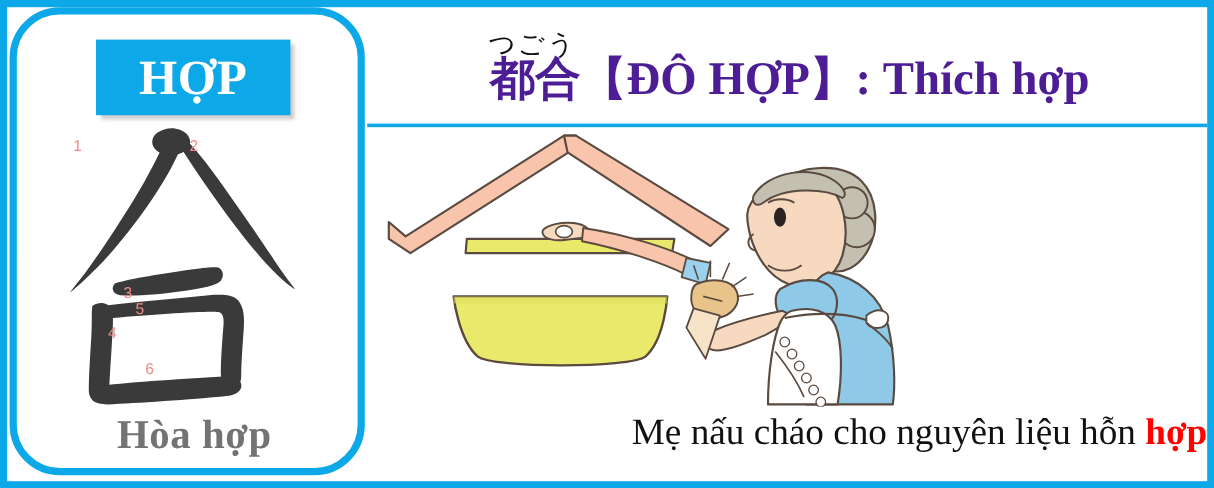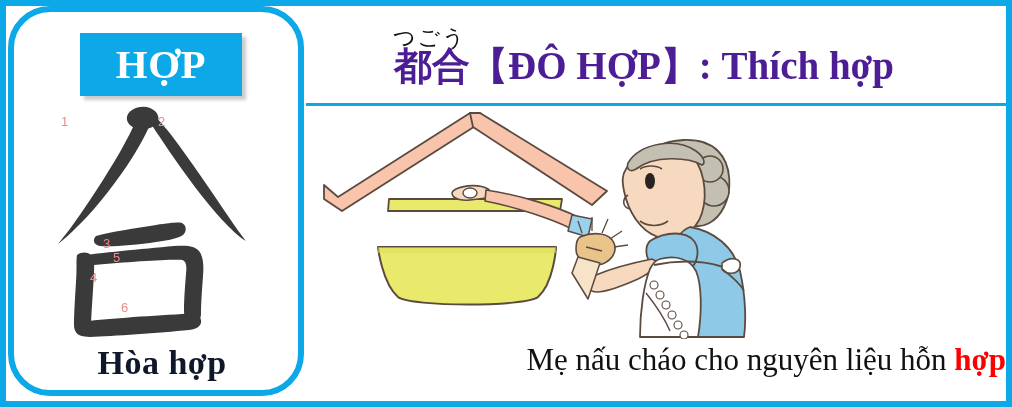--- a/index.html
+++ b/index.html
@@ -63,37 +63,37 @@
   }
   #kanji-glyph-area svg { display: block; }
 
   #kanji-meaning {
     position: absolute;
     left: 0; top: 332px;
     width: 296px;
     text-align: center;
     font-size: 34px;
     font-weight: 700;
-    color: #0f172a;
+    color: #737373;
     font-family: "Liberation Serif", "DejaVu Serif", serif;
     letter-spacing: 0.5px;
   }
 
   #header-divider {
     position: absolute;
     left: 306px;
     top: 103px;
     width: 700px;
     height: 3px;
     background: #0CA8E8;
   }
 
   #header-block {
     position: absolute;
-    left: 294px; top: 6px;
+    left: 308px; top: 6px;
     width: 700px; height: 76px;
   }
 
   #furigana {
     position: absolute;
     left: 99px; top: 21px;
     font-size: 22px;
     letter-spacing: 2px;
     color: #111111;
     font-family: "DejaVu Sans", "Liberation Sans", sans-serif;

